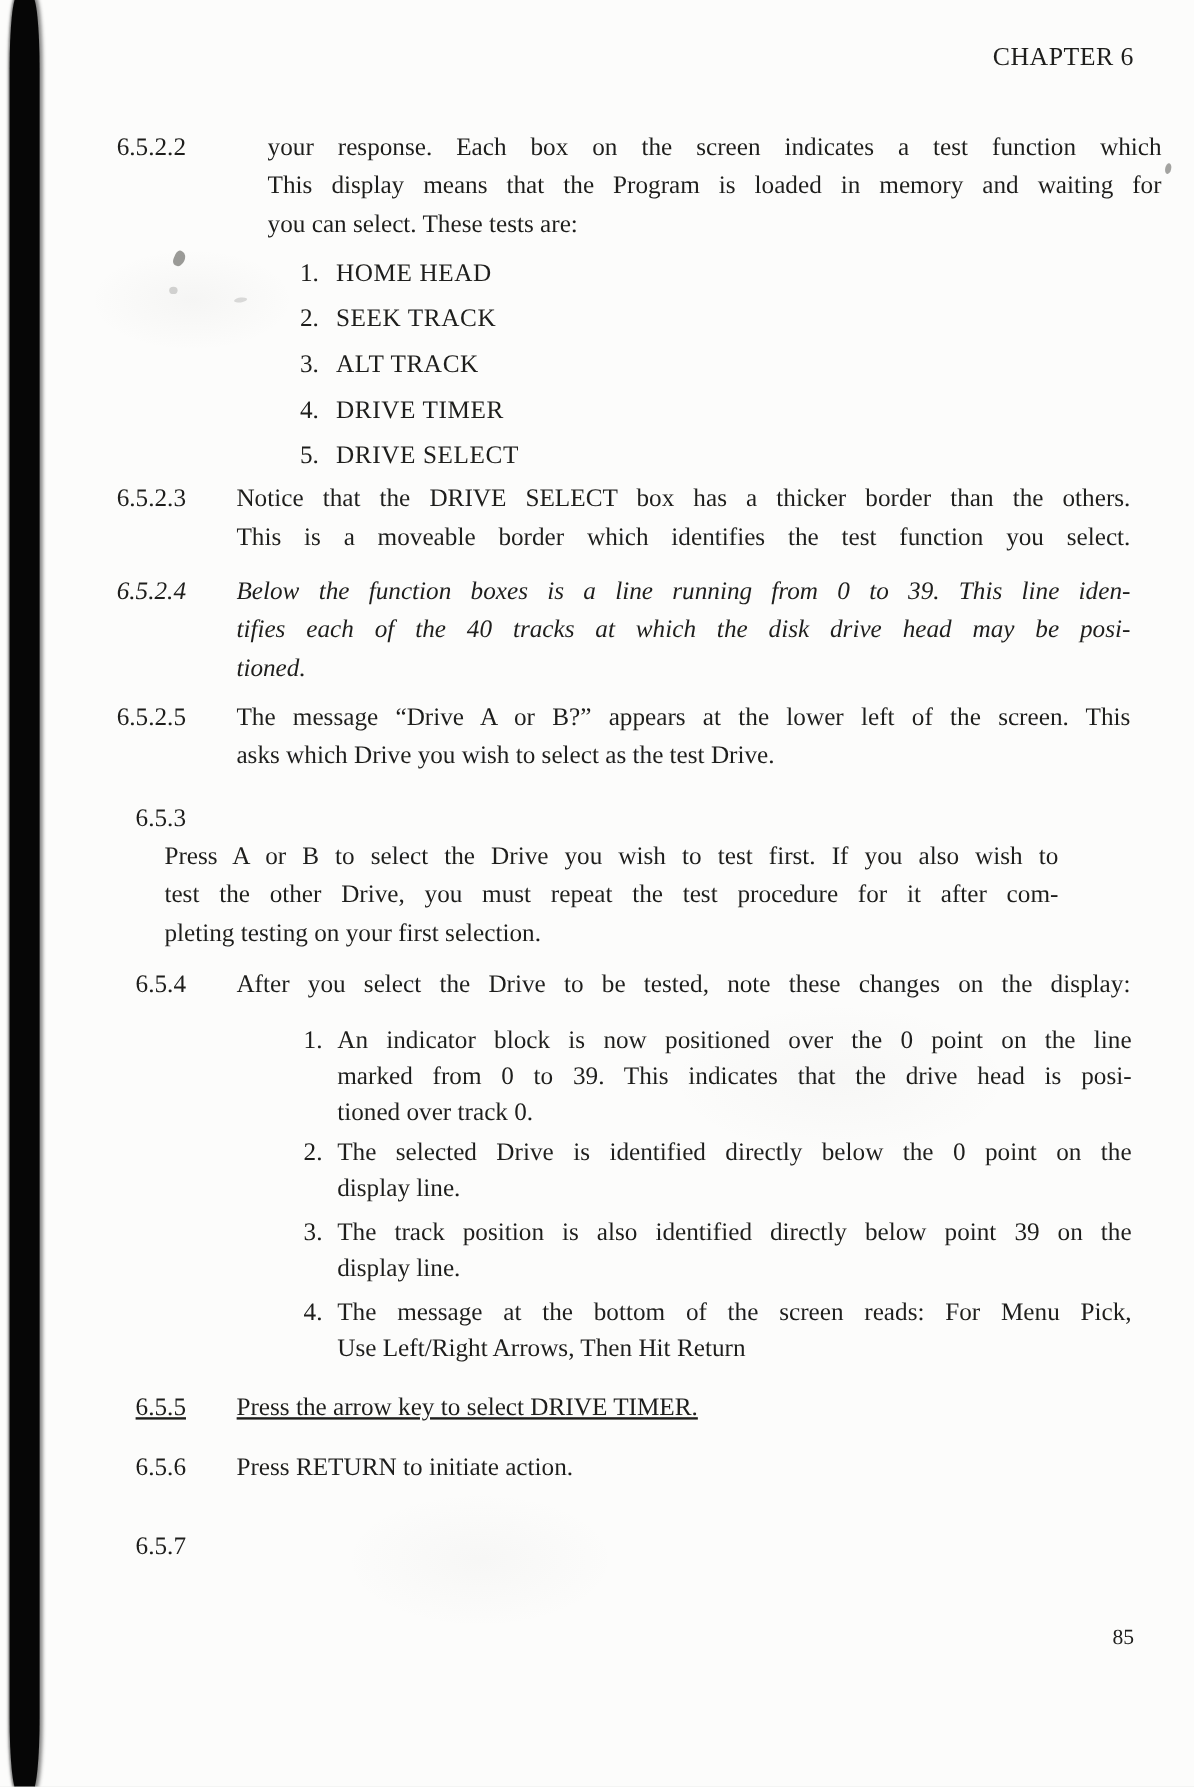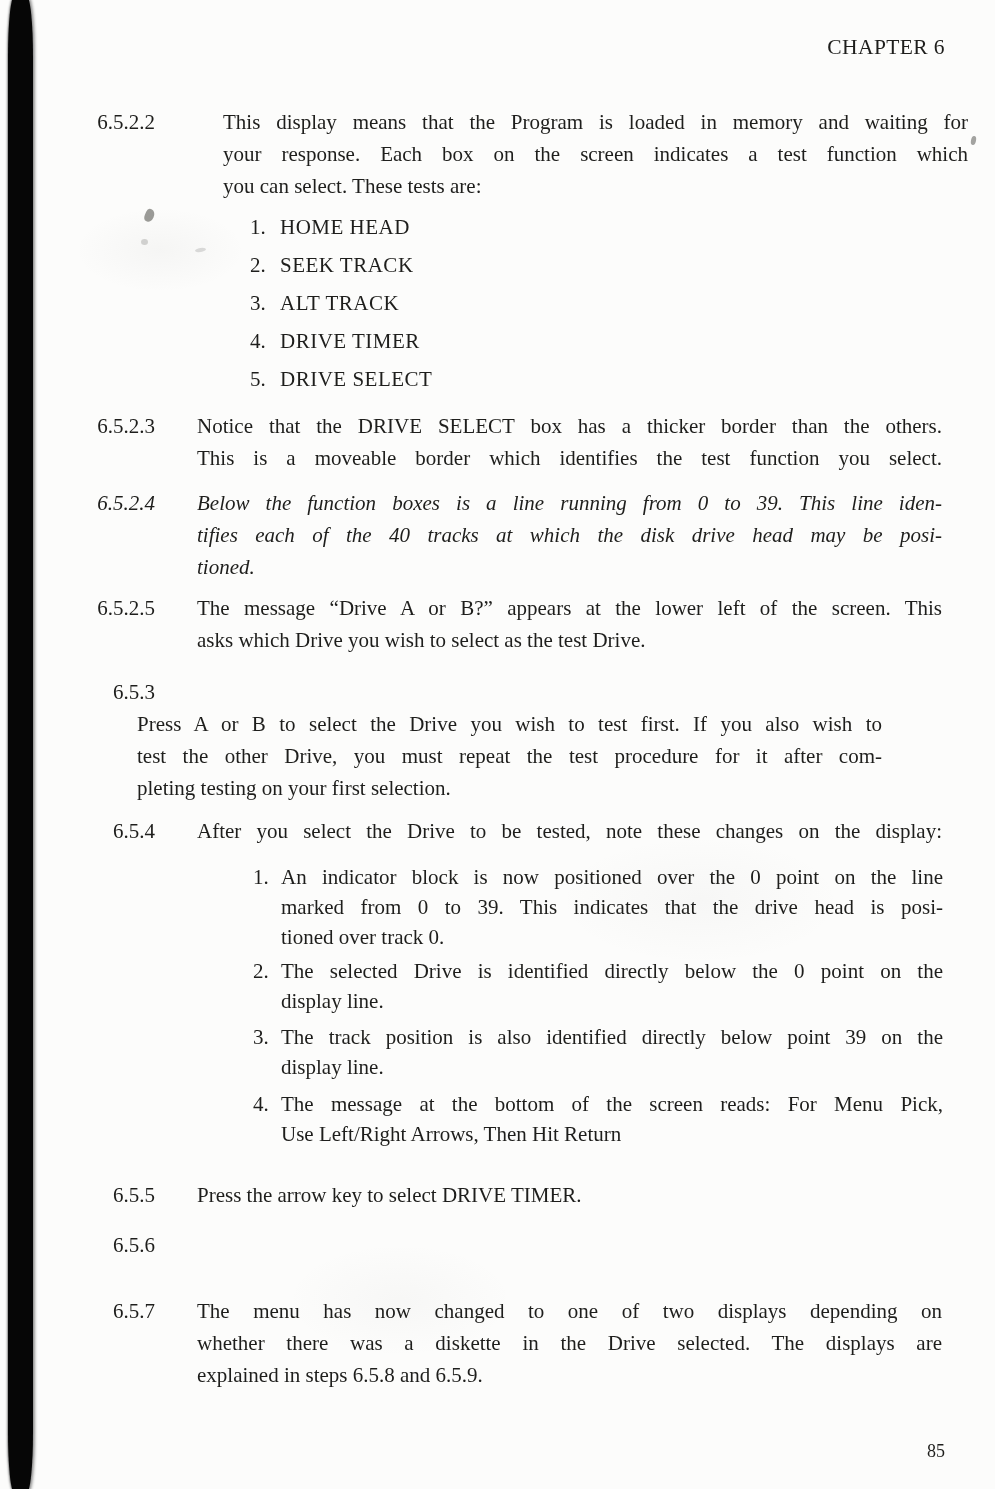--- a/index.html
+++ b/index.html
@@ -57,36 +57,36 @@
   .jl { height: 32px; line-height: 32px; overflow: hidden; text-align: justify; }
   .jl::after { content: ""; display: inline-block; width: 100%; height: 0; }
   .jl.last { text-align: left; }
   .jl.last::after { content: none; }
 
   .sec-6522 { margin-top: 46px; gap: 26px; }
   .menu { margin-top: 9px; margin-left: 155px; }
   .menu-item { display: flex; height: 32px; line-height: 32px; margin-bottom: 6px; letter-spacing: 0.5px; }
   .menu-item:last-child { margin-bottom: 0; }
   .menu-num { width: 30px; flex: none; letter-spacing: 0; }
-  .sec-6523 { margin-top: 15px; font-family: Liberation Serif, serif; }
+  .sec-6523 { margin-top: 4px; font-family: Liberation Serif, serif; }
   .sec-6524 { margin-top: 13px; font-style: italic; }
   .sec-6525 { margin-top: 9px; }
   .sec-653  { margin-top: 20px; flex-direction: column; }
   .sec-654  { margin-top: 11px; }
 
   .sub { margin-top: 15px; margin-left: 158px; }
   .sub-item { display: flex; }
   .sub-item.i2 { margin-top: 4px; }
   .sub-item.i3 { margin-top: 6px; }
   .sub-item.i4 { margin-top: 7px; }
   .sub-num { width: 22px; flex: none; line-height: 30px; }
   .sub-txt { margin-left: 6px; width: 662px; flex: none; }
   .sub .jl { height: 30px; line-height: 30px; }
 
-  .sec-655 { margin-top: 30px; }
+  .sec-655 { margin-top: 18px; text-decoration: underline; }
   .sec-656 { margin-top: 18px; }
   .sec-657 { margin-top: 34px; }
 
   .page-num { margin-top: 48px; text-align: right; font-size: 18px; line-height: 24px; }
 </style>
 </head>
 <body>
 
 <div class="page">
 
@@ -96,22 +96,22 @@
   <div class="smudge s3"></div>
   <div class="smudge s4"></div>
 
   <div class="header">
     <span>CHAPTER 6</span>
   </div>
 
   <div class="sec sec-6522">
     <div class="num">6.5.2.2</div>
     <div class="txt">
+        <div class="jl">your response. Each box on the screen indicates a test function which</div>
         <div class="jl">This display means that the Program is loaded in memory and waiting for</div>
-        <div class="jl">your response. Each box on the screen indicates a test function which</div>
         <div class="jl last">you can select. These tests are:</div>
       </div>
   </div>
 
   <div class="menu">
     <div class="menu-item">
       <span class="menu-num">1.</span>
       <span>HOME HEAD</span>
     </div>
     <div class="menu-item">
@@ -207,26 +207,24 @@
 
   <div class="sec sec-655">
     <div class="num">6.5.5</div>
     <div class="txt">
         <div class="jl last">Press the arrow key to select DRIVE TIMER.</div>
       </div>
   </div>
 
   <div class="sec sec-656">
     <div class="num">6.5.6</div>
+    <div class="txt">
+        <div class="jl last">Press RETURN to initiate action.</div>
+      </div>
   </div>
 
   <div class="sec sec-657">
     <div class="num">6.5.7</div>
-    <div class="txt">
-        <div class="jl">The menu has now changed to one of two displays depending on</div>
-        <div class="jl">whether there was a diskette in the Drive selected. The displays are</div>
-        <div class="jl last">explained in steps 6.5.8 and 6.5.9.</div>
-      </div>
   </div>
 
   <div class="page-num">85</div>
 
 </div>
 
 </body></html>

